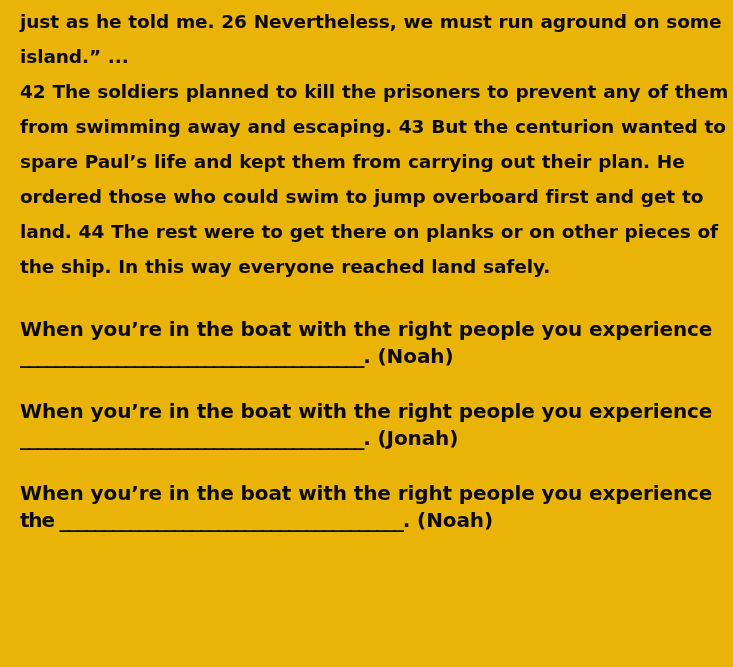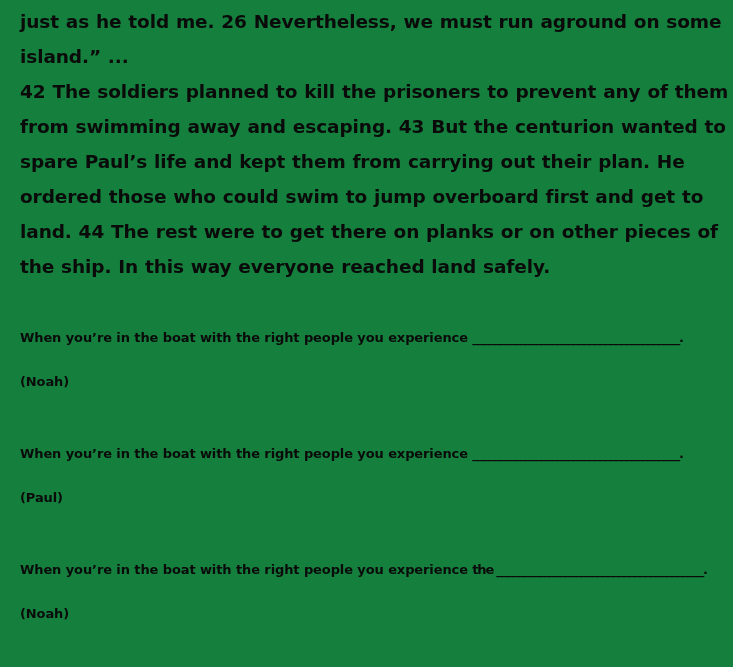--- a/index.html
+++ b/index.html
@@ -12,43 +12,43 @@
     height: 667px;
     font-family: "DejaVu Sans", sans-serif;
     color: #0a0a0a;
     overflow: hidden;
   }
   .page {
     box-sizing: border-box;
     width: 733px;
     height: 667px;
     padding: 4px 3px 0 20px;
-    background: #15803d;
+    background: #eab308;
   }
   .para {
     font-size: 18.5px;
     line-height: 35px;
     font-weight: 600;
     letter-spacing: -0.1px;
     margin: 0;
     text-align: left;
     word-spacing: 0.5px;
   }
   .para.scripture {
     margin-bottom: 0;
   }
   .spacer-sm {
     height: 28px;
   }
   .spacer-md {
     height: 32px;
   }
   .prompt {
-    font-size: 13px;
-    line-height: 44px;
+    font-size: 20px;
+    line-height: 27px;
     font-weight: 600;
     letter-spacing: -0.1px;
     margin: 0;
   }
   .blank-line {
     font-weight: 600;
     letter-spacing: -1.2px;
   }
 </style>
 </head>
@@ -64,21 +64,21 @@
 
   <p class="prompt">
     <span>When you’re in the boat with the right people you experience</span>
     <span class="blank-line">_______________________________________</span><span>. (Noah)</span>
   </p>
 
   <div class="spacer-sm"></div>
 
   <p class="prompt">
     <span>When you’re in the boat with the right people you experience</span>
-    <span class="blank-line">_______________________________________</span><span>. (Paul)</span>
+    <span class="blank-line">_______________________________________</span><span>. (Jonah)</span>
   </p>
 
   <div class="spacer-sm"></div>
 
   <p class="prompt">
     <span>When you’re in the boat with the right people you experience</span>
     <span class="blank-line">the _______________________________________</span><span>. (Noah)</span>
   </p>
 
 </div>

